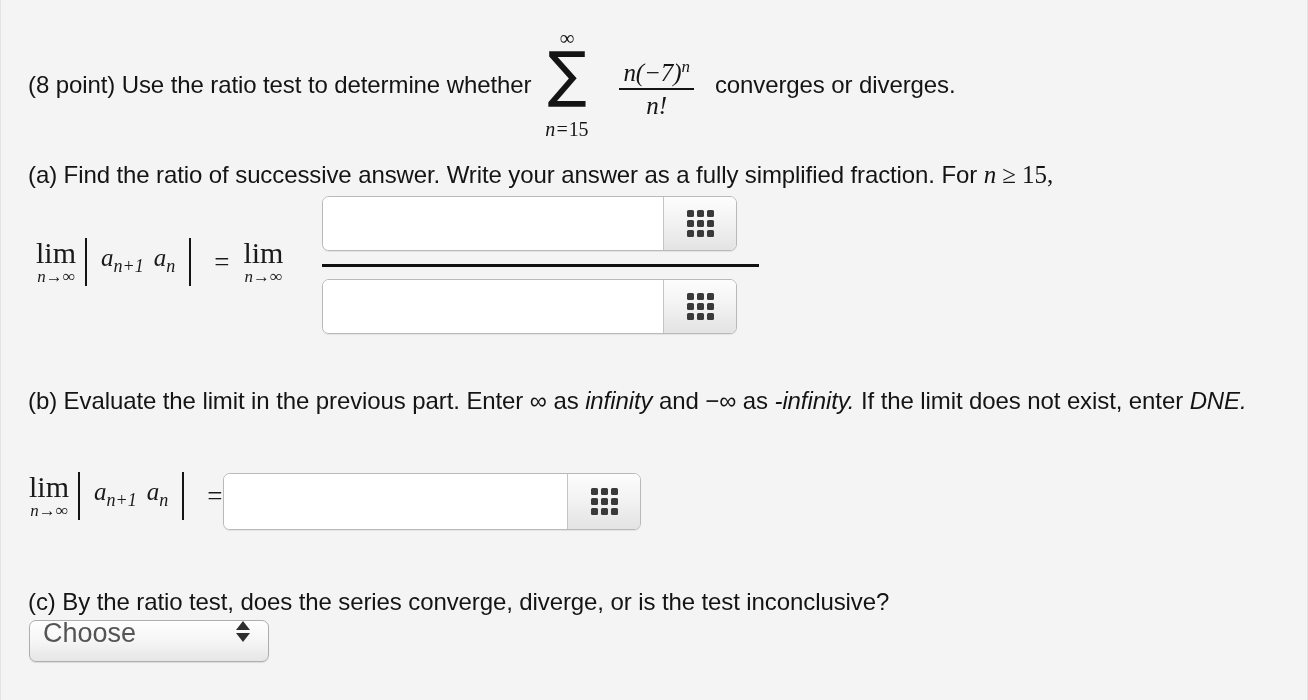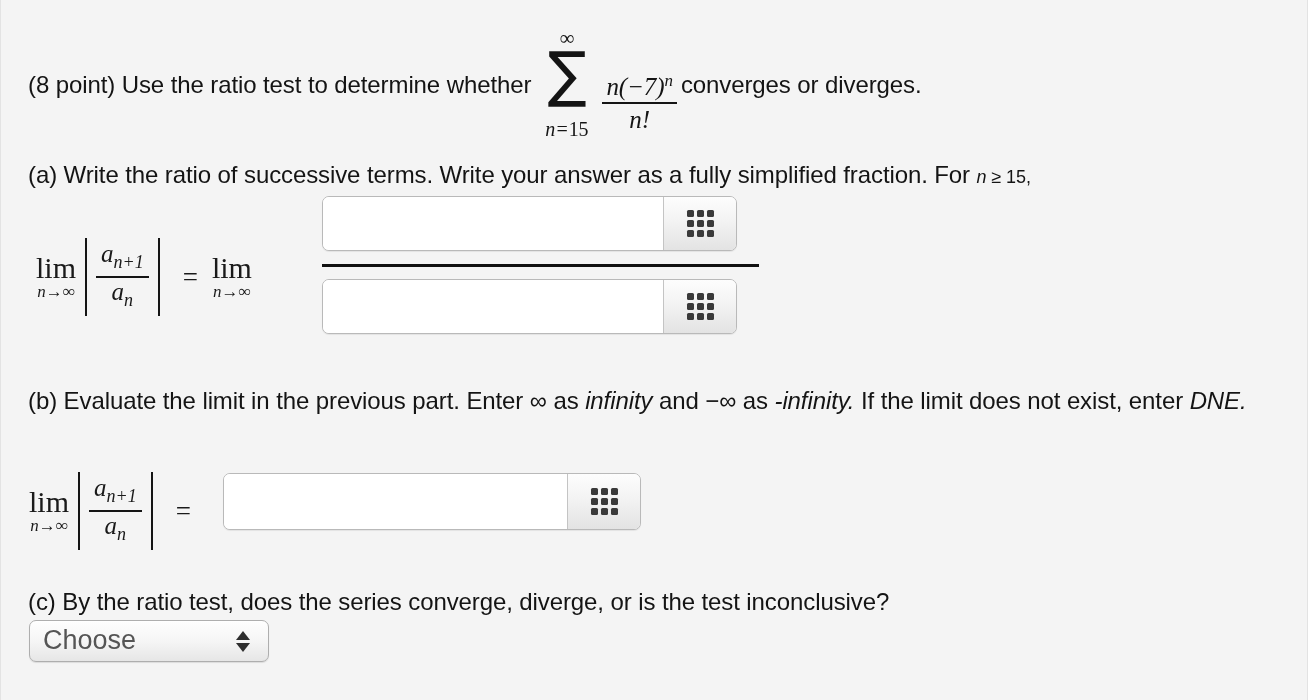--- a/index.html
+++ b/index.html
@@ -77,23 +77,23 @@
     font-style: italic;
     margin-top: 16px;
   }
   .sigma-lim-bot .num { font-style: normal; }
 
   
   .frac {
     display: inline-flex;
     flex-direction: column;
     align-items: center;
-    margin: 0 4px;
+    margin: 0 21px;
     position: relative;
-    top: 16px;
+    top: 2px;
   }
   .frac .num, .frac .den {
     font-family: "Liberation Serif", serif;
     font-style: italic;
     font-size: 25px;
     line-height: 30px;
     padding: 0 4px;
     white-space: nowrap;
   }
   .frac .bar {
@@ -109,22 +109,22 @@
   }
 
   
   .part-a-text {
     position: absolute;
     left: 27px;
     top: 158px;
     white-space: nowrap;
   }
   .nge {
-    font-family: Liberation Sans, sans-serif;
-    font-size: 18px;
+    font-family: Liberation Serif, serif;
+    font-size: 25px;
   }
   .nge .var { font-style: italic; }
 
   
   .lim-expr-a {
     position: absolute;
     left: 35px;
     top: 238px;
     display: flex;
     align-items: center;
@@ -147,21 +147,20 @@
     margin-top: -1px;
   }
   .absbar {
     width: 2px;
     background: #141414;
     align-self: stretch;
     margin: 0 9px;
   }
   .ratio-frac {
     display: inline-flex;
-    flex-direction: column;
     align-items: center;
     padding: 2px 0;
   }
   .ratio-frac .num, .ratio-frac .den {
     font-family: "Liberation Serif", serif;
     font-style: italic;
     font-size: 25px;
     line-height: 28px;
     padding: 0 5px;
   }
@@ -275,21 +274,21 @@
     left: 28px;
     top: 620px;
     width: 240px;
     height: 42px;
     border: 1px solid #aeaeae;
     border-radius: 7px;
     background: linear-gradient(to bottom, #fefefe 0%, #f6f6f6 48%, #e6e6e6 100%);
     box-shadow: 0 1px 1px rgba(0,0,0,0.10), inset 0 1px 0 #fff;
     box-sizing: border-box;
     display: flex;
-    align-items: center;
+    align-items: flex-start;
     cursor: pointer;
   }
   .choose-label {
     font-family: "Liberation Sans", sans-serif;
     font-size: 27px;
     color: #555;
     padding-left: 13px;
     flex: 1 1 auto;
     line-height: 1;
     position: relative;
@@ -329,21 +328,21 @@
     <span class="frac">
       <span class="num"><span>n(−7)</span><sup class="exp">n</sup></span>
       <span class="bar"></span>
       <span class="den">n!</span>
     </span>
 
     <span class="seg">converges or diverges.</span>
   </div>
 
   <div class="part-a-text prose">
-    <span>(a) Write the ratio of successive terms. Write your answer as a fully simplified fraction. For </span><span class="nge"><span class="var">n</span><span> ≥ </span><span>15</span><span>,</span></span>
+    <span>(a) Find the ratio of successive answer. Write your answer as a fully simplified fraction. For </span><span class="nge"><span class="var">n</span><span> ≥ </span><span>15</span><span>,</span></span>
   </div>
 
   <div class="lim-expr-a">
     <span class="lim">
       <span class="op">lim</span>
       <span class="sub">n→∞</span>
     </span>
     <span class="absbar"></span>
     <span class="ratio-frac">
       <span class="num"><span>a</span><sub class="idx">n+1</sub></span>

